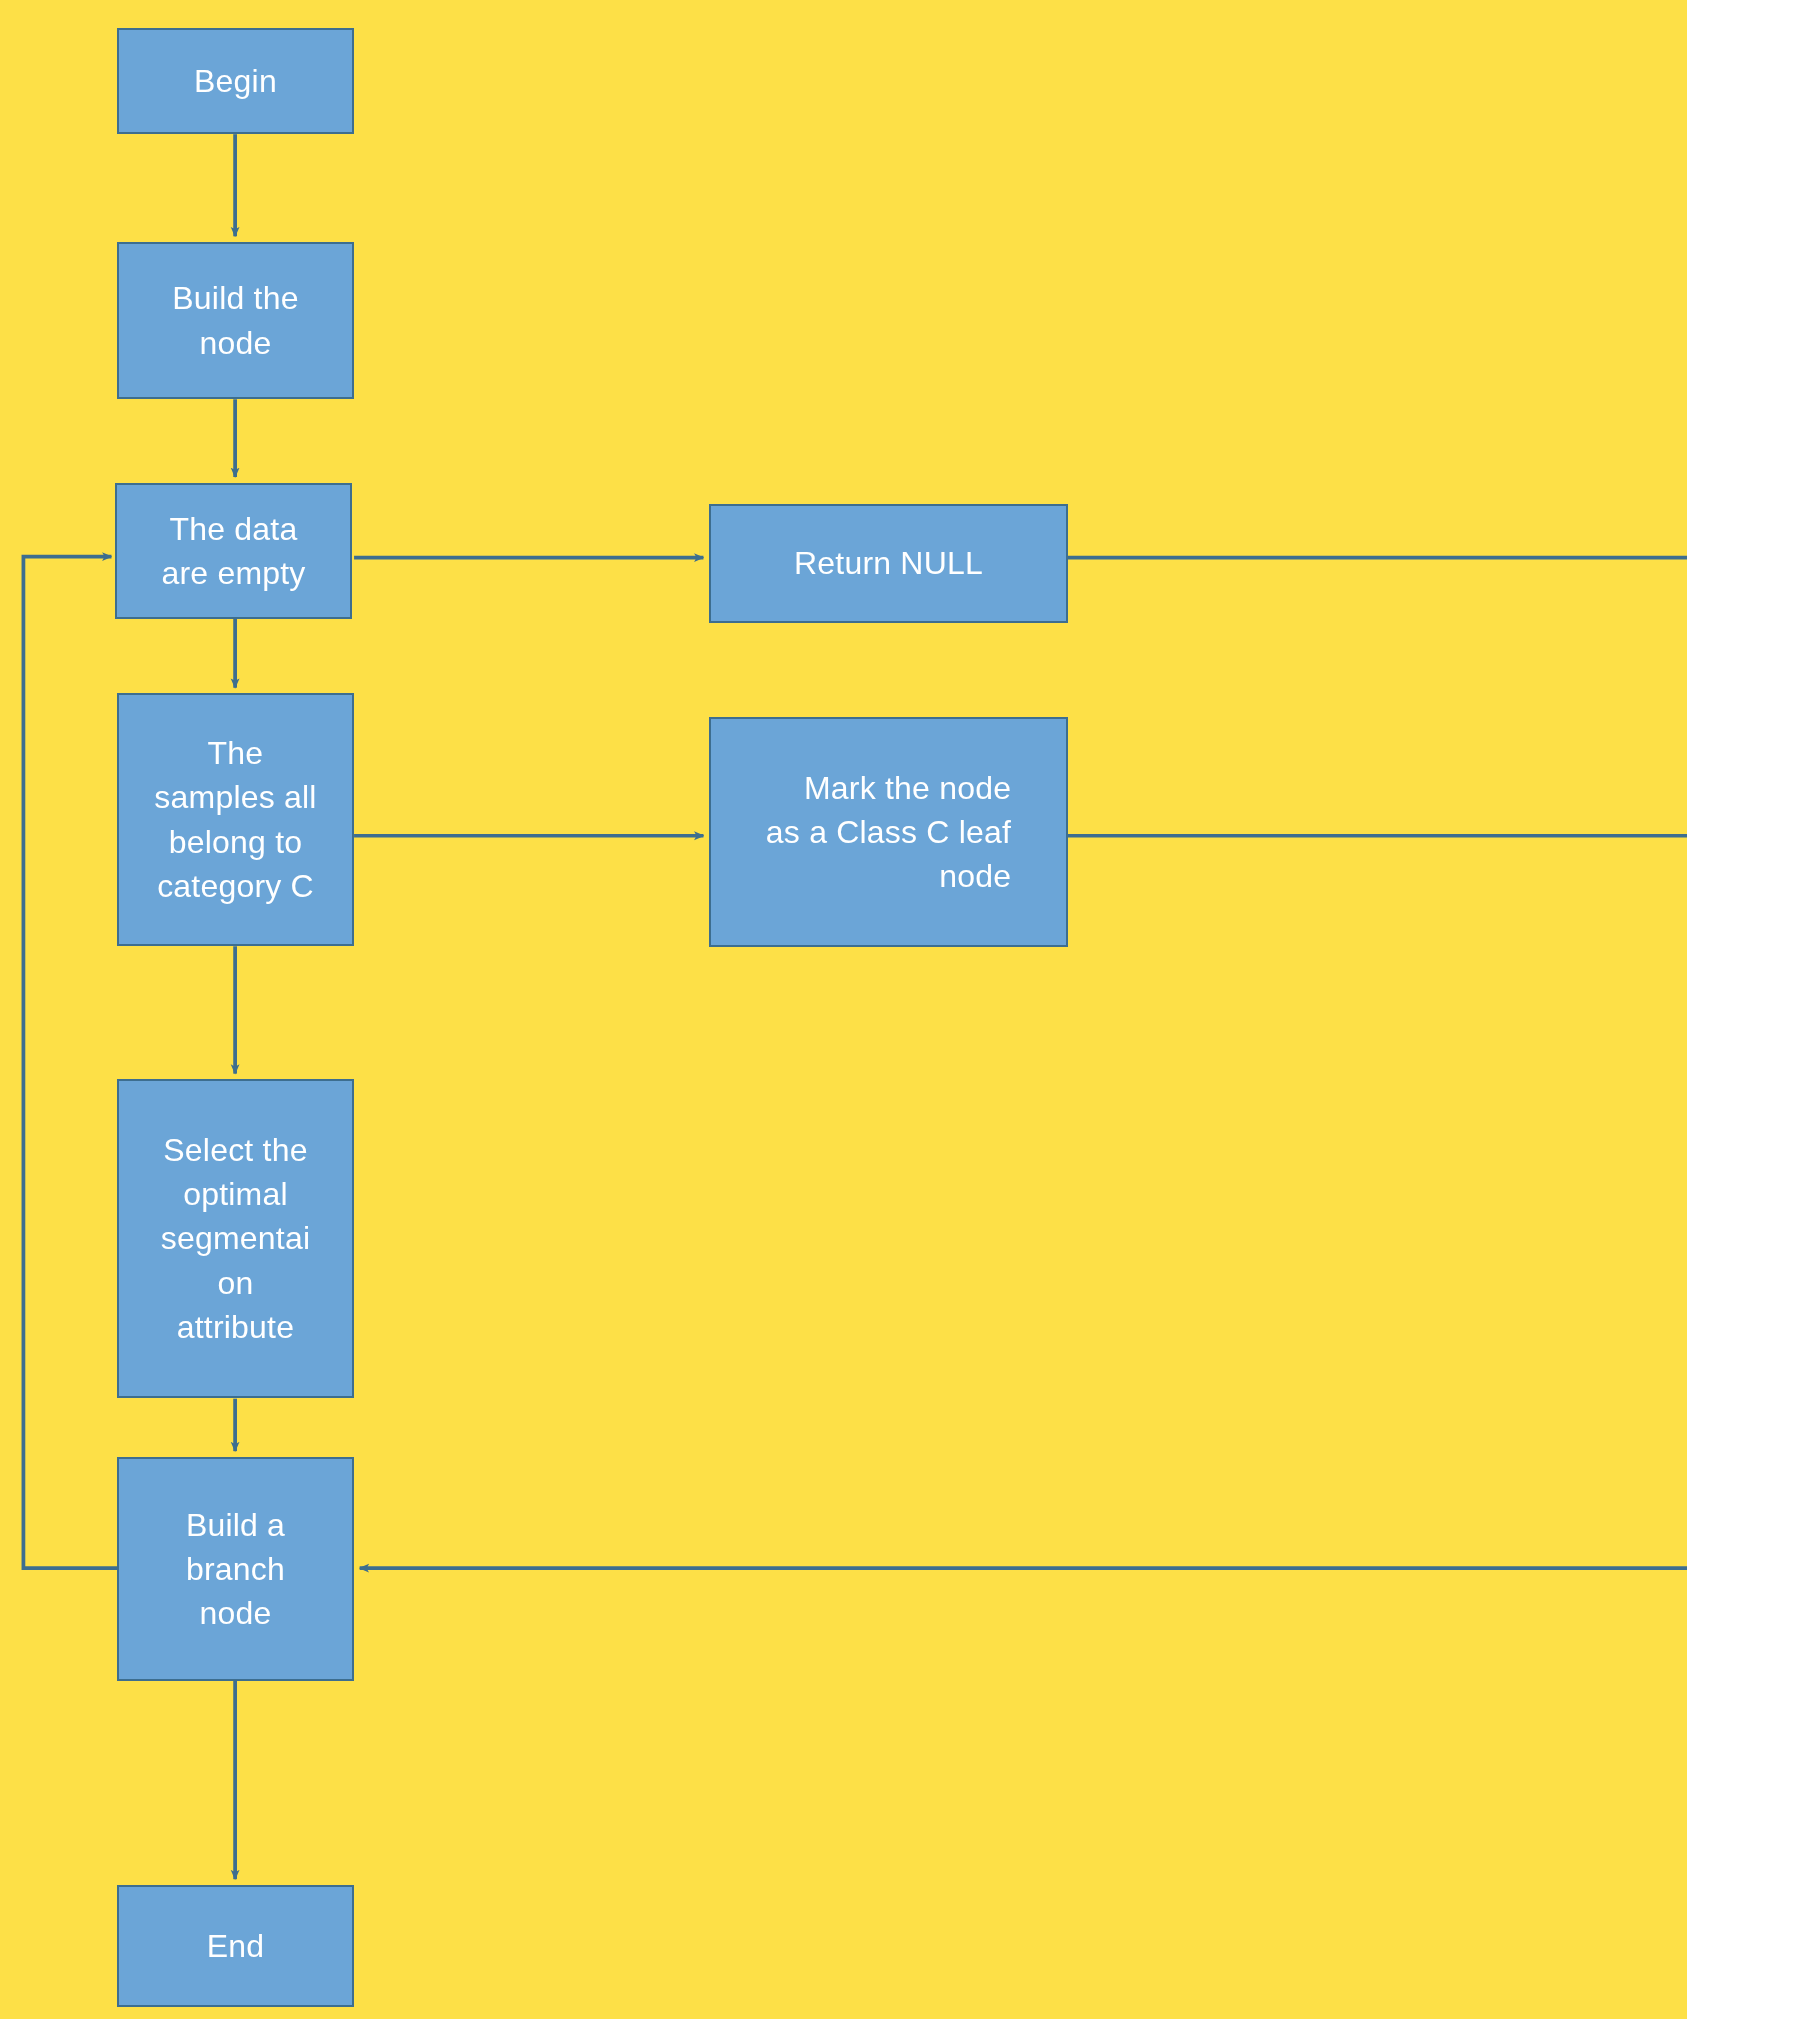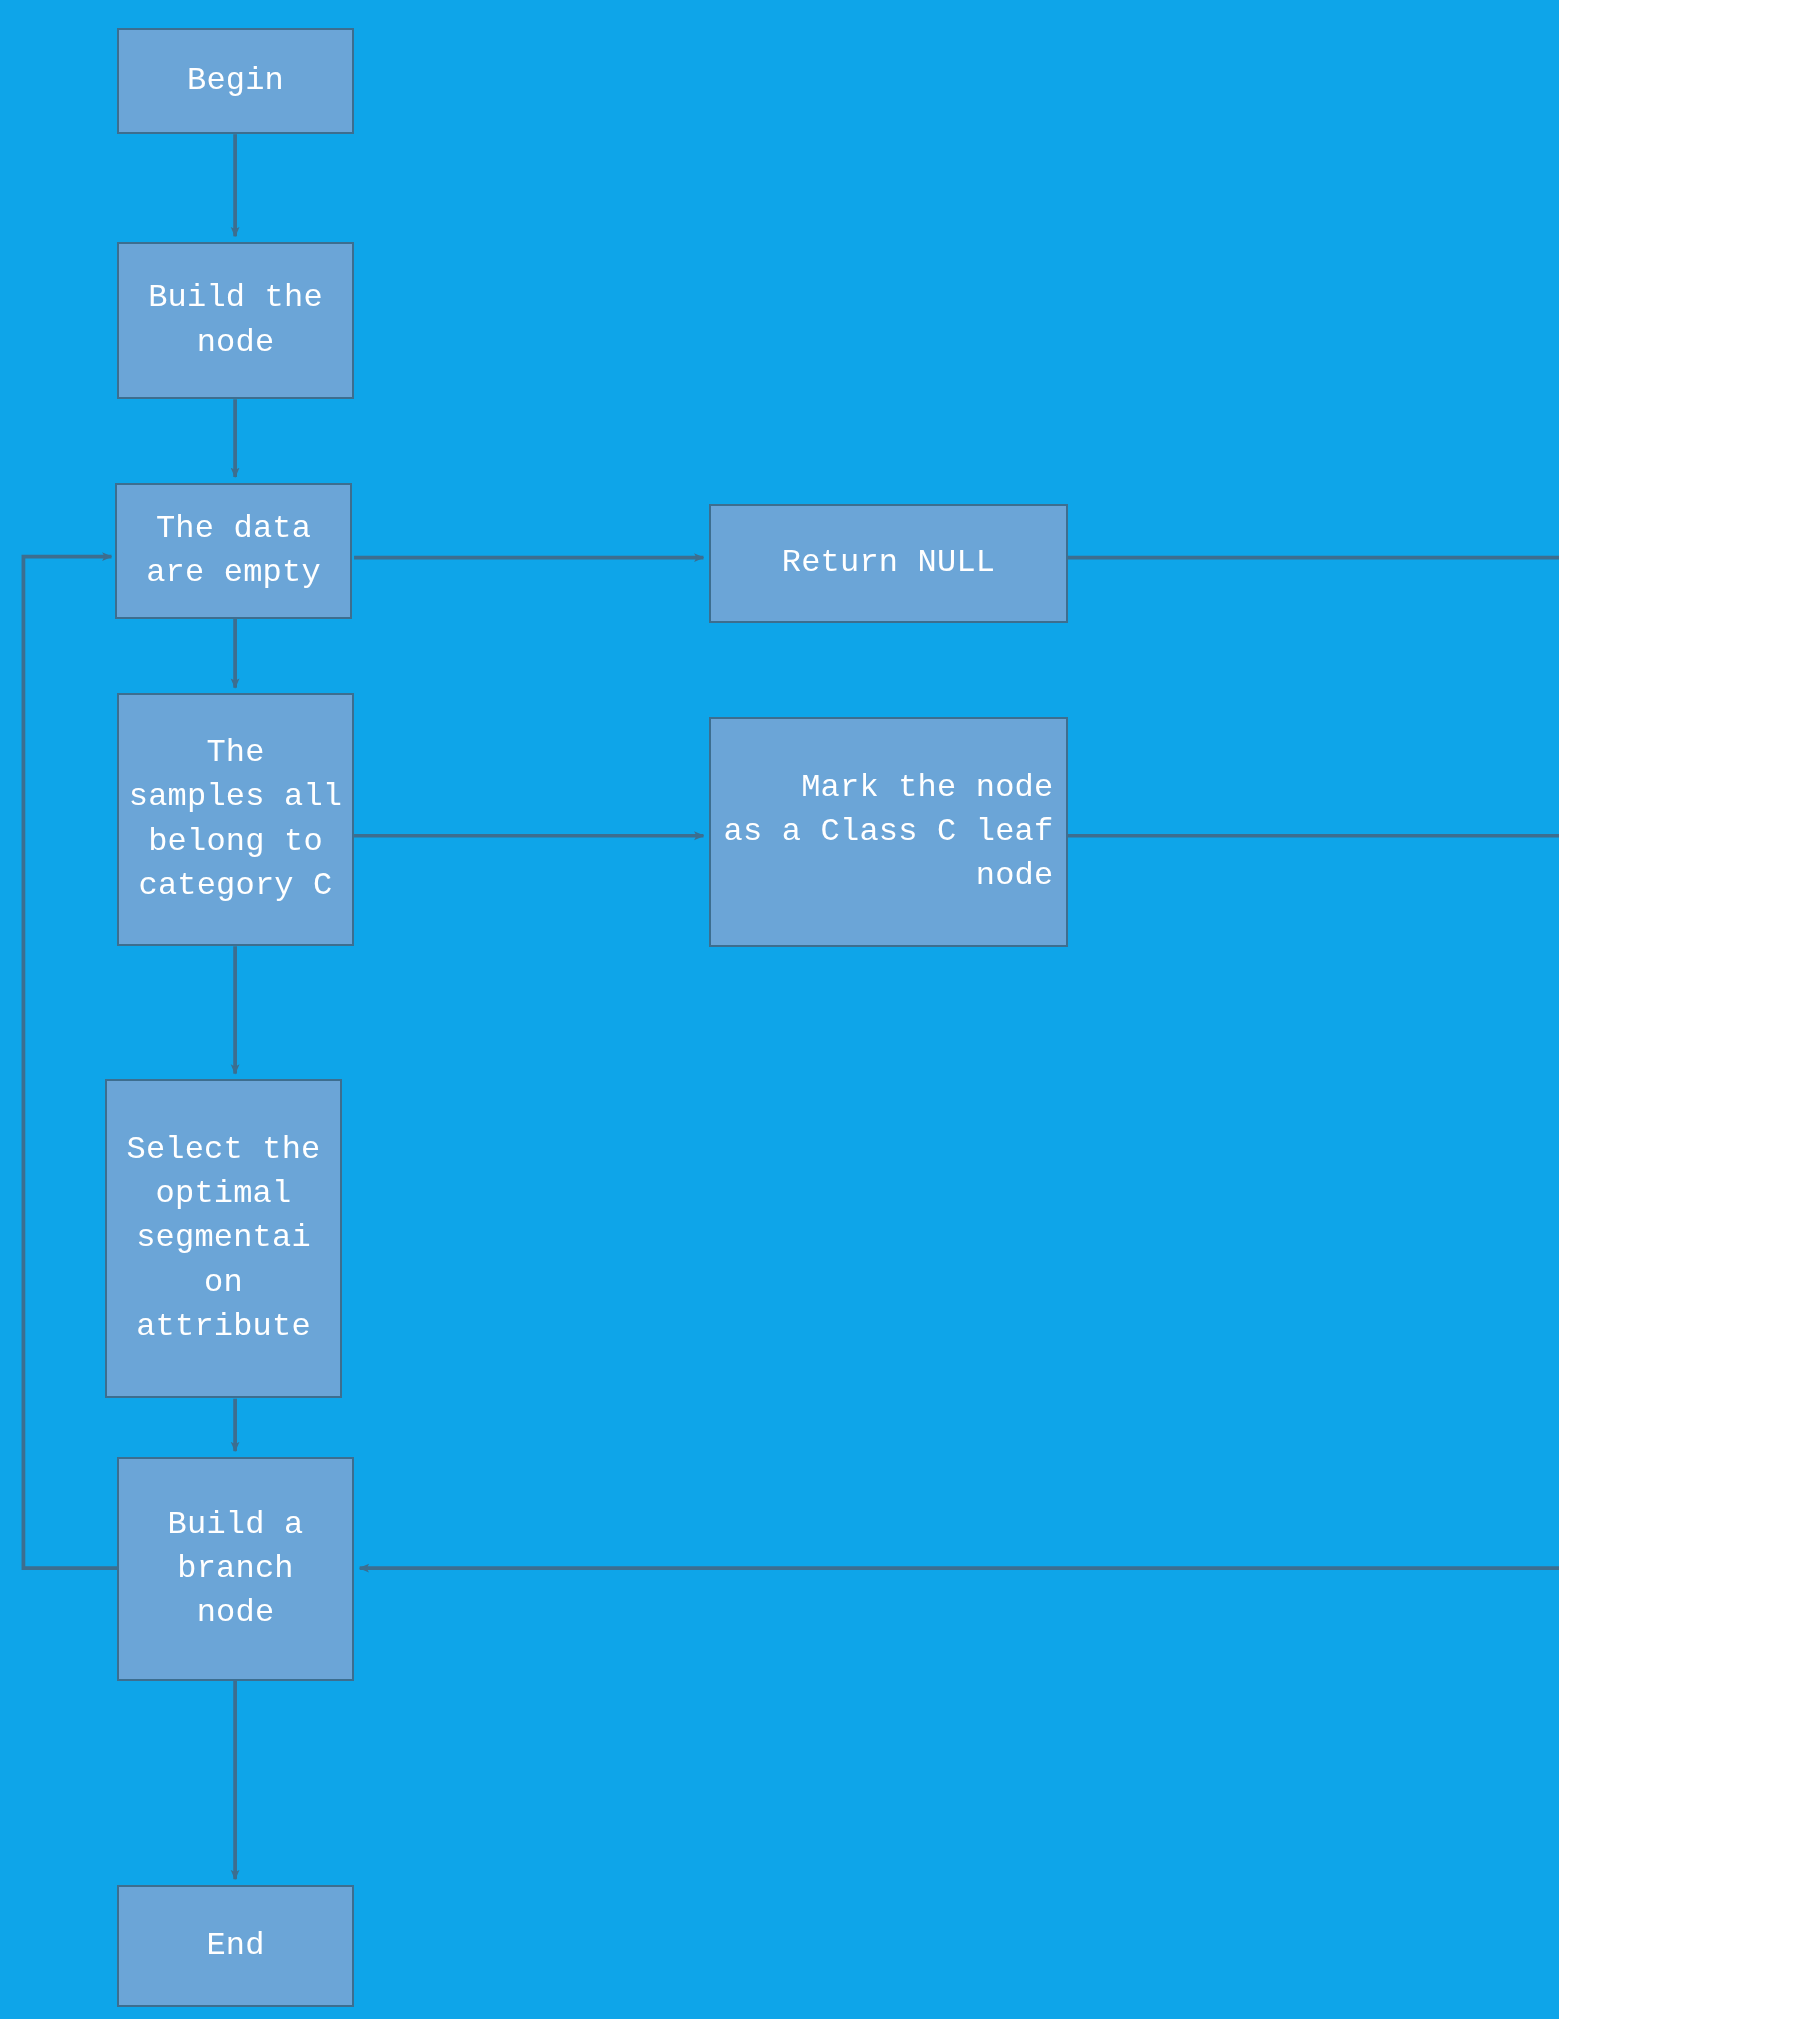--- a/index.html
+++ b/index.html
@@ -6,25 +6,24 @@
   html, body {
     margin: 0;
     padding: 0;
     background: #ffffff;
   }
   body {
     font-family: "Liberation Sans", sans-serif;
   }
   #canvas {
     position: relative;
-    width: 1559px;
+    width: 1687px;
     height: 2019px;
-    background: #0ea5e9;
+    background: #fde047;
     overflow: hidden;
-    font-family: Liberation Mono, monospace;
   }
   #edges {
     position: absolute;
     left: 0;
     top: 0;
     width: 1819px;
     height: 2019px;
     pointer-events: none;
   }
   .node {
@@ -98,21 +97,21 @@
 node</div>
 
   <div class="node" style="left:115px;top:483px;width:237px;height:136px;">The data
 are empty</div>
 
   <div class="node" style="left:117px;top:693px;width:237px;height:253px;">The
 samples all
 belong to
 category C</div>
 
-  <div class="node" style="left:105px;top:1079px;width:237px;height:319px;text-align:center;">Select the
+  <div class="node" style="left:117px;top:1079px;width:237px;height:319px;text-align:center;">Select the
 optimal
 segmentai
 on
 attribute</div>
 
   <div class="node" style="left:117px;top:1457px;width:237px;height:224px;">Build a
 branch
 node</div>
 
   <div class="node" style="left:709px;top:504px;width:359px;height:119px;">Return NULL</div>

